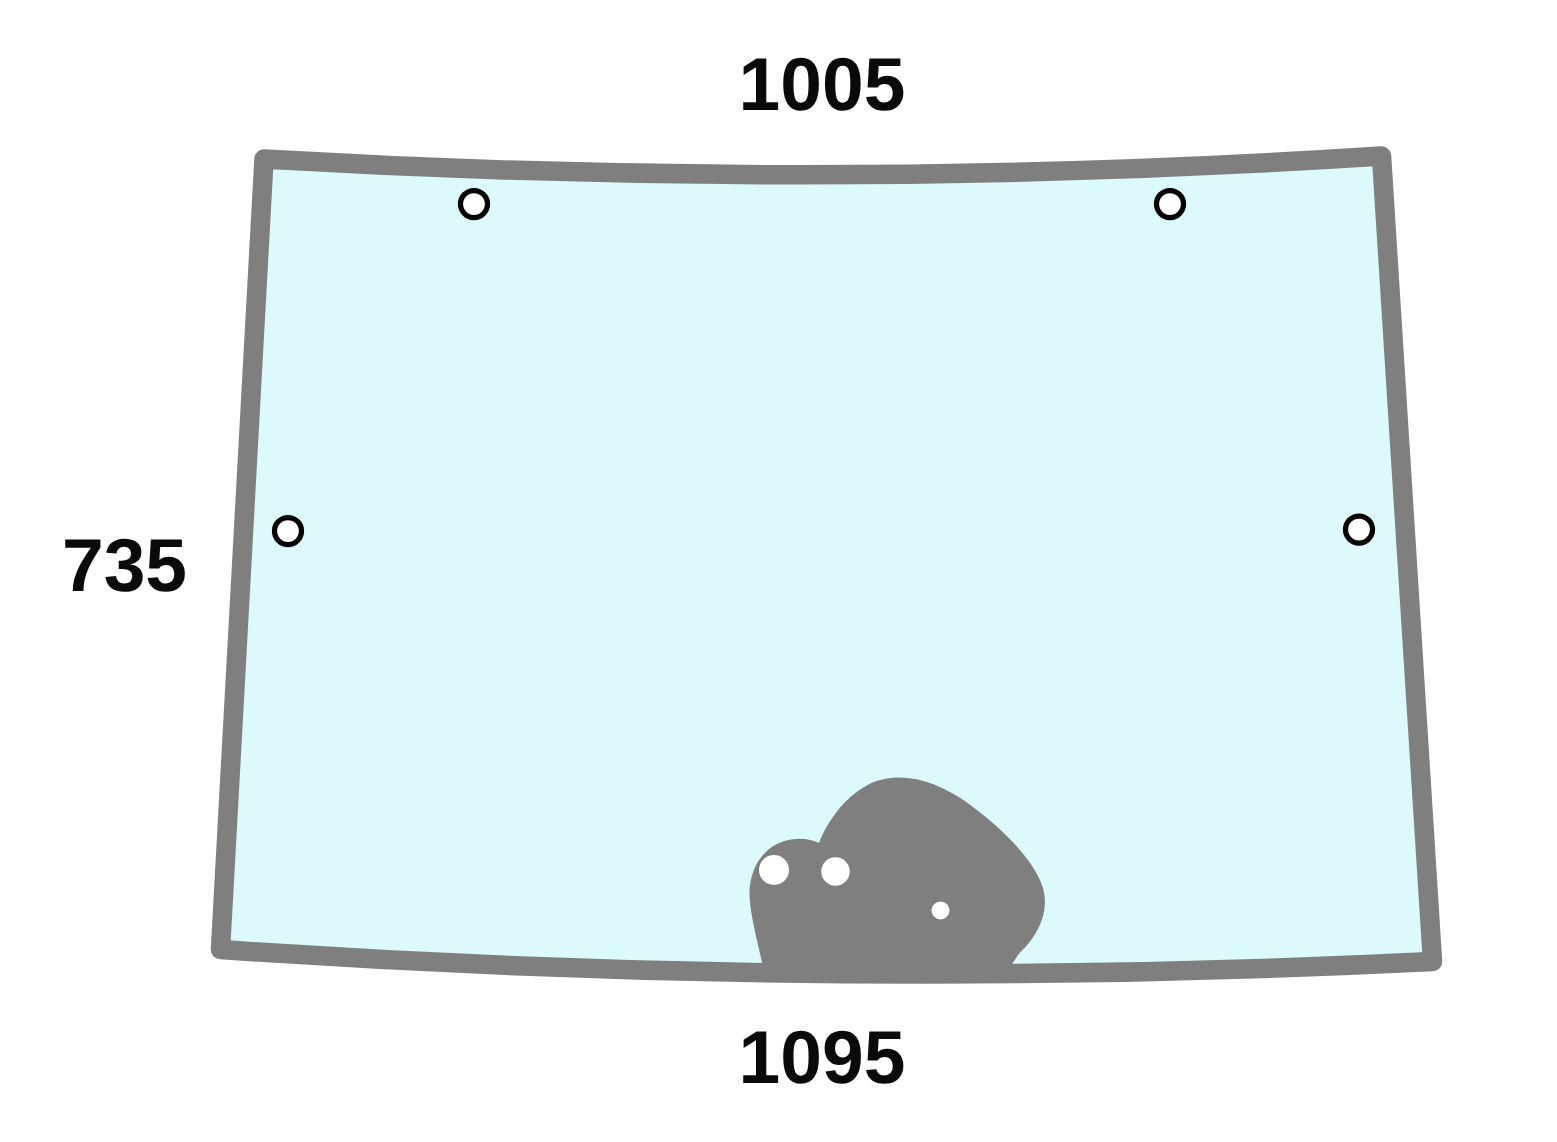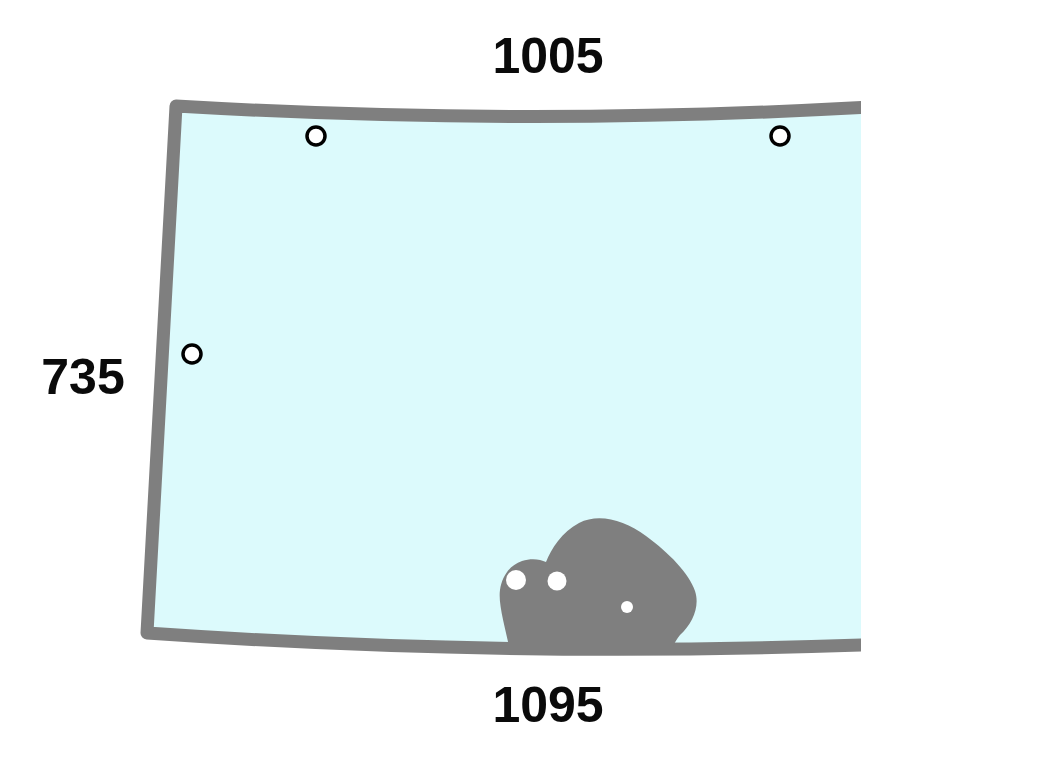--- a/index.html
+++ b/index.html
@@ -3,21 +3,21 @@
 <meta charset="utf-8">
 <style>
   html, body {
     margin: 0;
     padding: 0;
     background: #ffffff;
     font-family: "Liberation Sans", sans-serif;
   }
   .stage {
     position: relative;
-    width: 861px;
+    width: 1038px;
     height: 761px;
     background: #ffffff;
     overflow: hidden;
   }
   .stage svg {
     position: absolute;
     left: 0;
     top: 0;
     display: block;
   }

